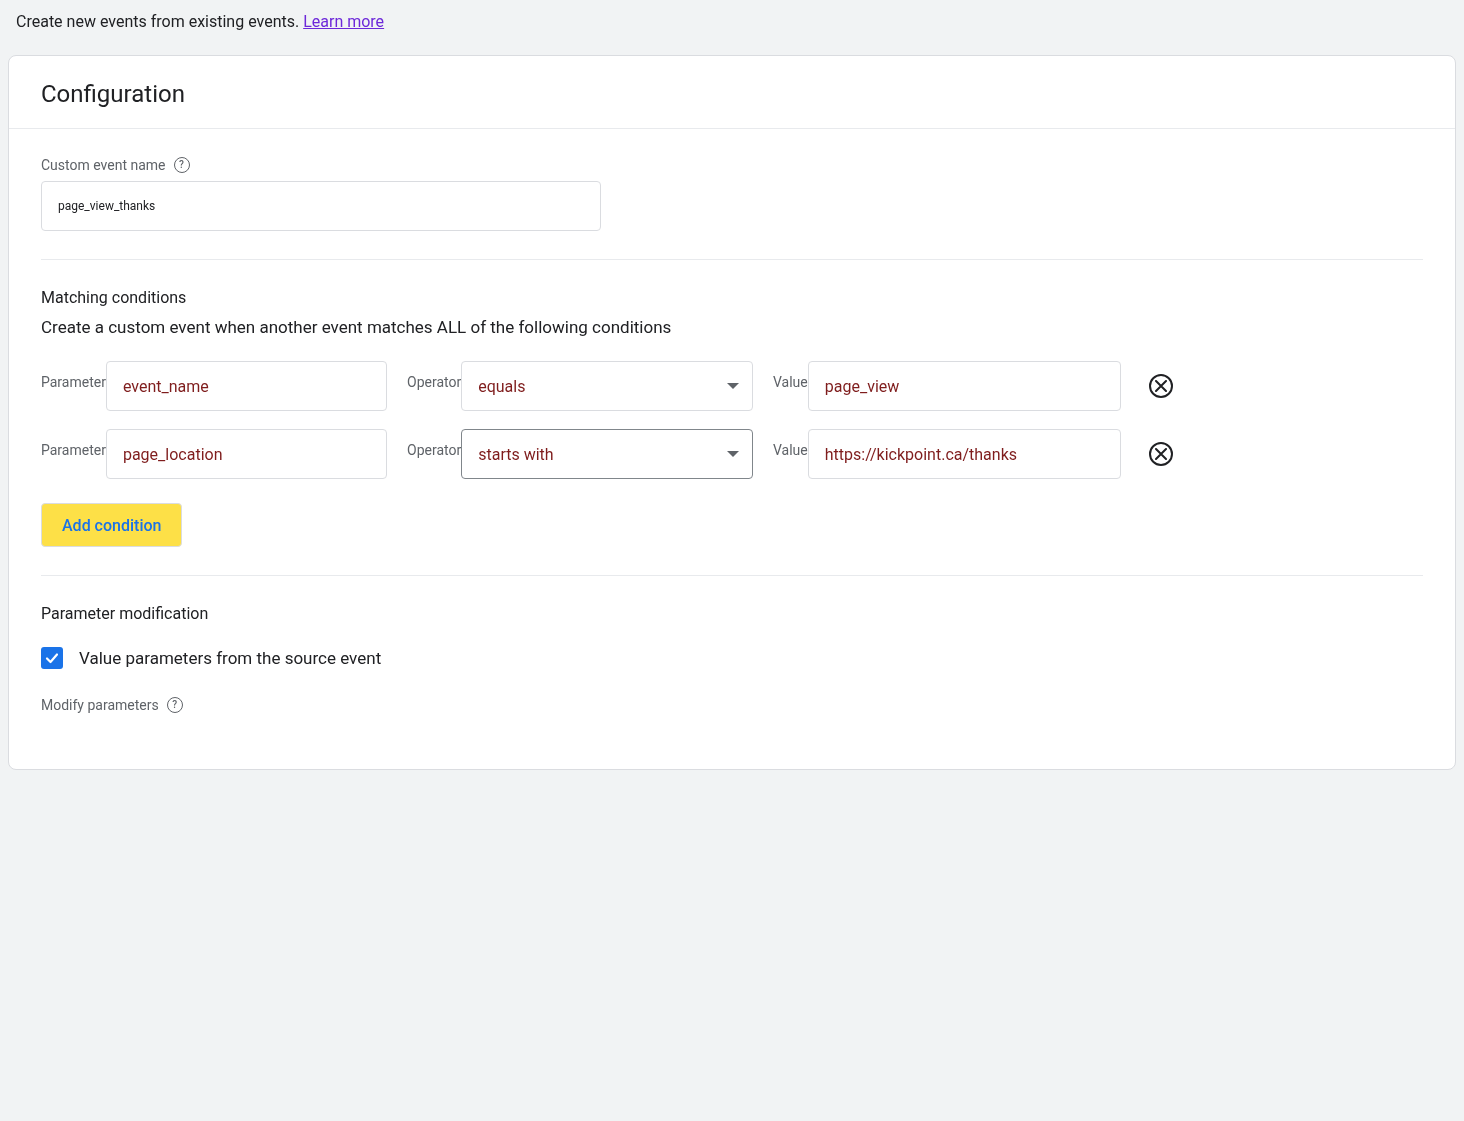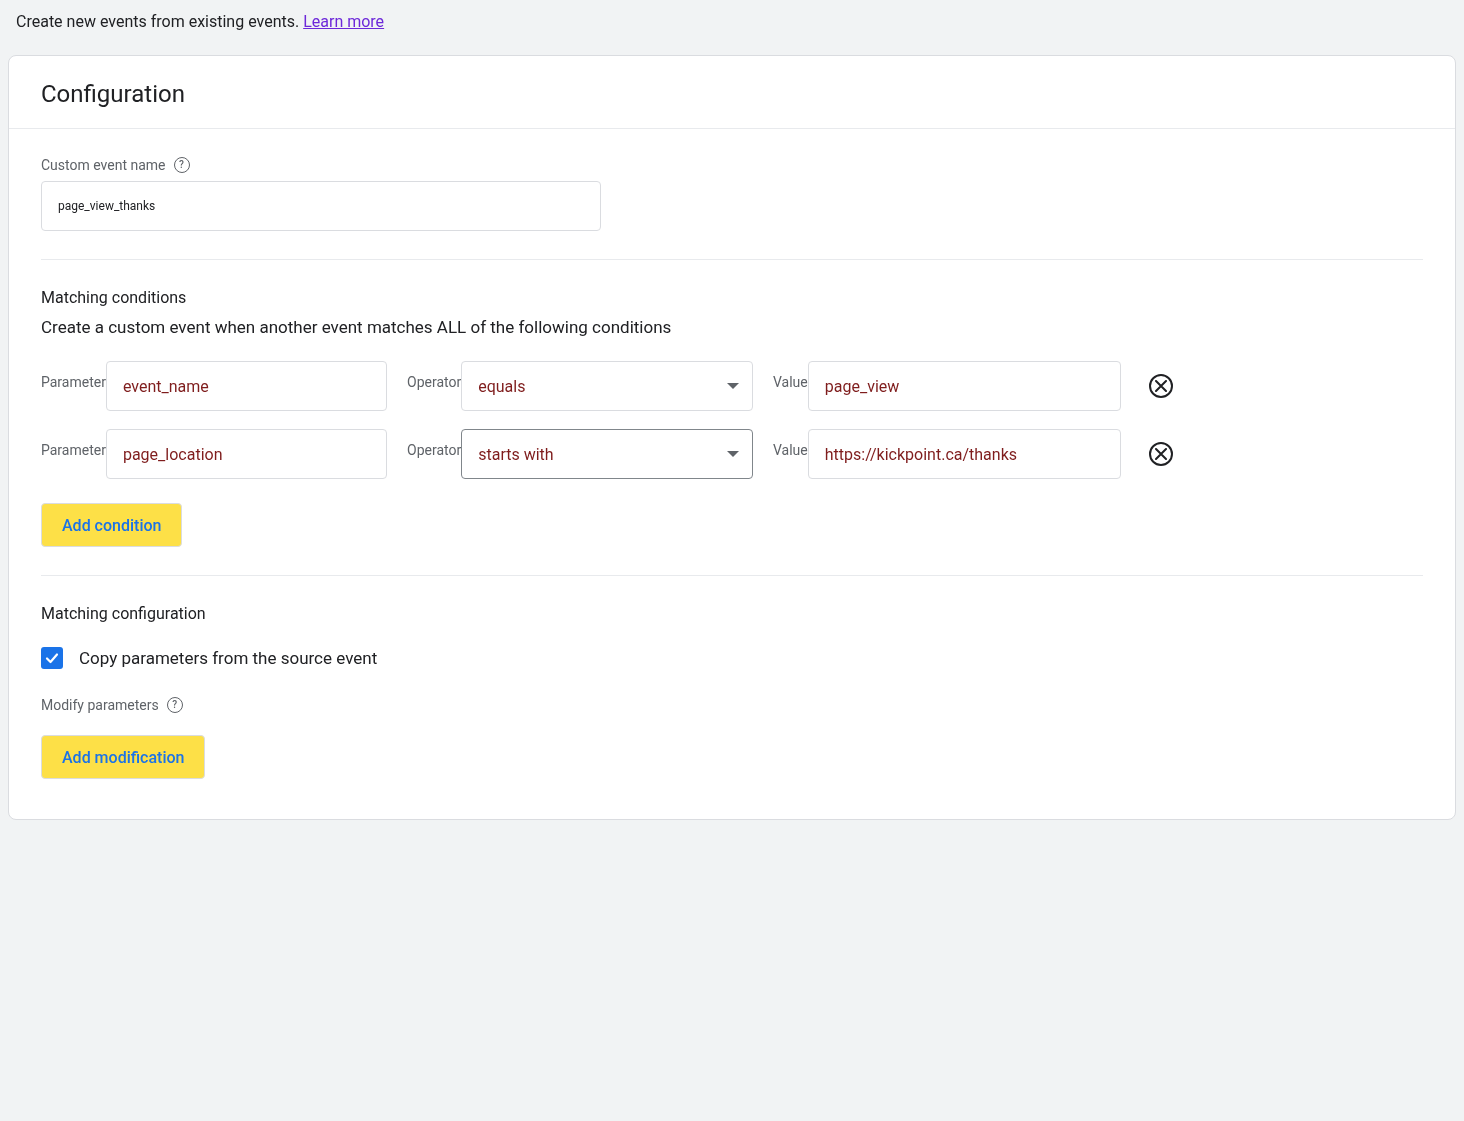--- a/index.html
+++ b/index.html
@@ -263,33 +263,32 @@
               </svg>
           </button>
         </div>
       </div>
 
       <button class="outline-btn">Add condition</button>
 
       <hr class="section-divider">
 
       
-      <div class="section-title">Matching configuration</div>
+      <div class="section-title">Parameter modification</div>
 
       <div class="checkbox-row">
         <div class="checkbox">
           <svg width="16" height="16" viewBox="0 0 16 16">
               <path d="M3 8.5 L6.5 12 L13 4.5" stroke="#fff" stroke-width="2.2" fill="none" stroke-linecap="round" stroke-linejoin="round"></path>
             </svg>
         </div>
-        <div class="checkbox-label">Copy parameters from the source event</div>
+        <div class="checkbox-label">Value parameters from the source event</div>
       </div>
 
       <div class="subheading">
         <span>Modify parameters</span>
         <span class="help-icon">?</span>
       </div>
 
-      <button class="outline-btn">Add modification</button>
 
     </div>
   </div>
 </div>
 
 </body></html>

